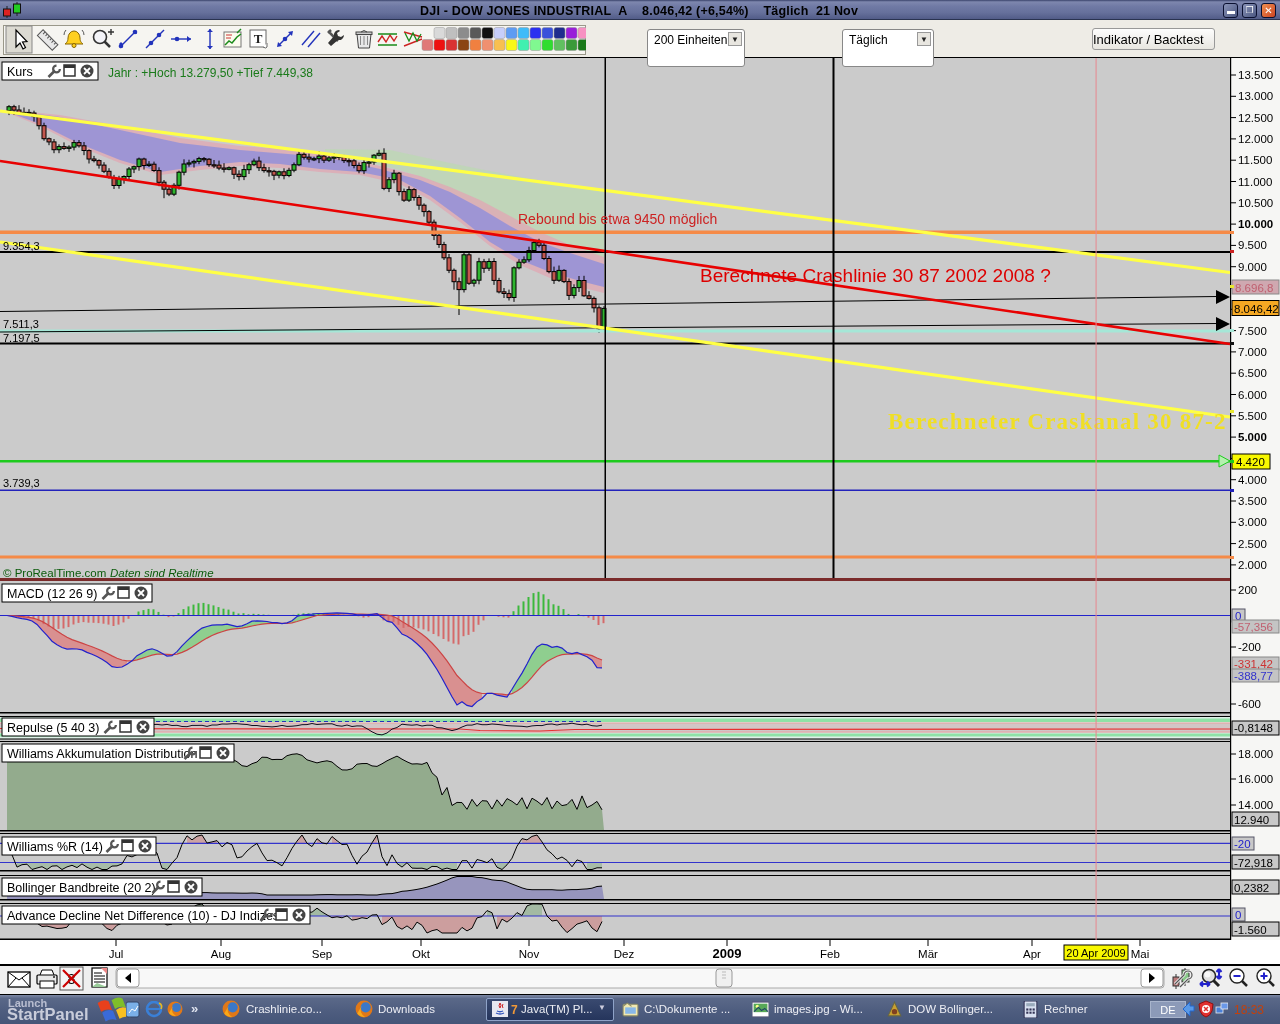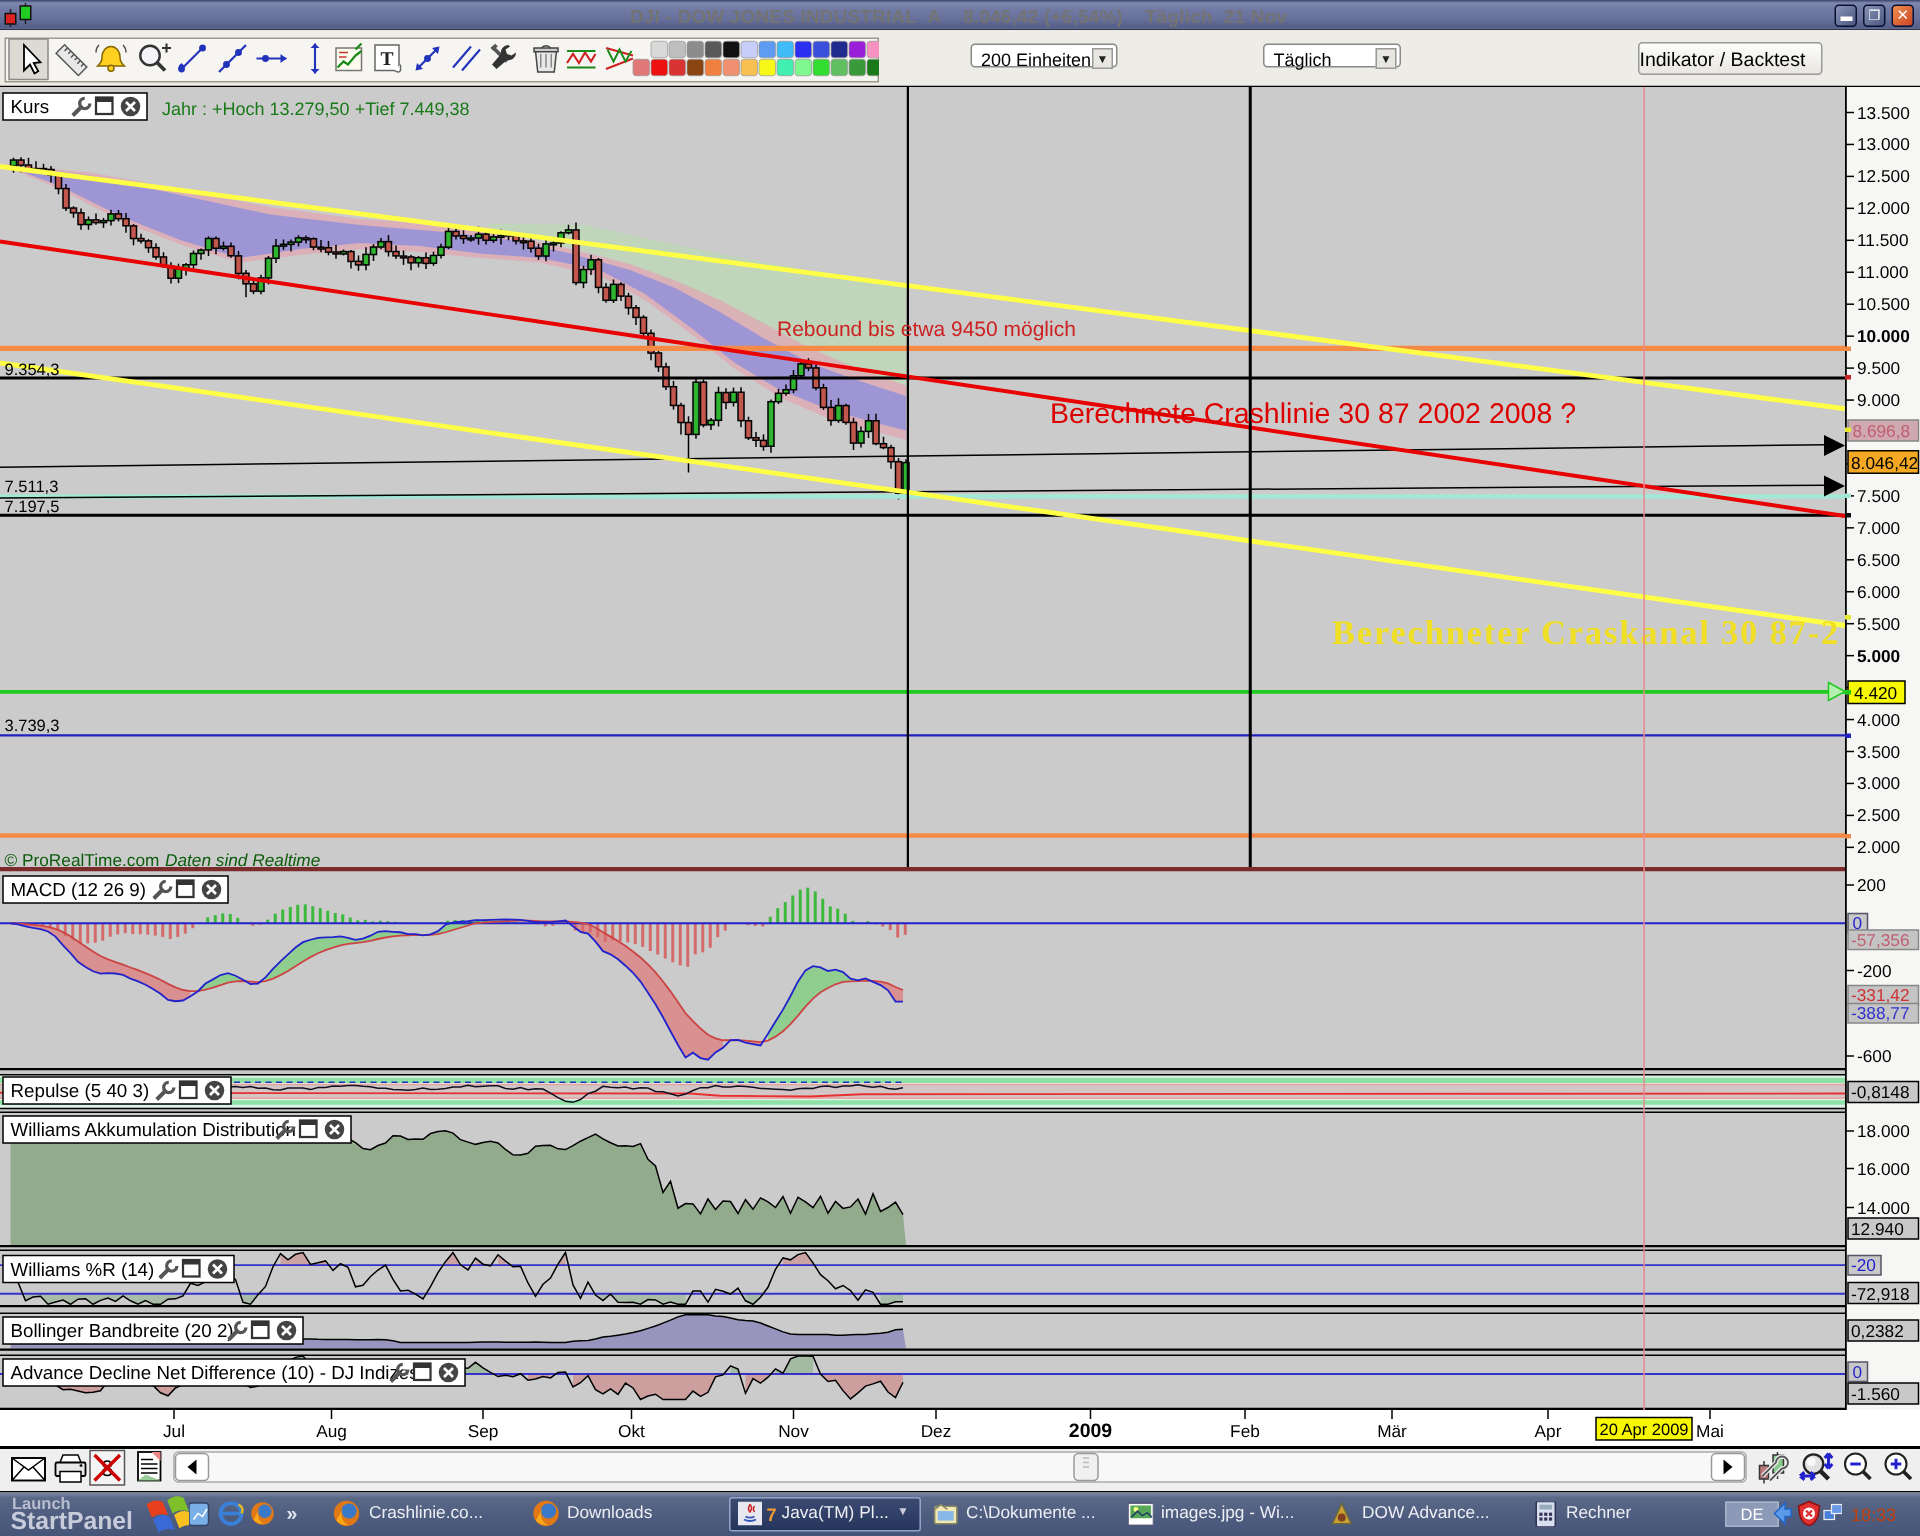--- a/index.html
+++ b/index.html
@@ -1,23 +1,23 @@
 <!DOCTYPE html>
 <html><head><meta charset="utf-8"><style>
 *{margin:0;padding:0;box-sizing:border-box}
 body{width:1280px;height:1024px;overflow:hidden;font-family:"Liberation Sans",sans-serif;position:relative;background:#eeece6}
 .abs{position:absolute}
 #titlebar{left:0;top:0;width:1280px;height:20px;background:linear-gradient(180deg,#39436b 0%,#7e87ae 10%,#6f79a4 35%,#67719c 65%,#525c88 100%);border-bottom:1px solid #2a3350}
-#titletxt{left:420px;top:3.5px;color:#737373;font-weight:bold;font-size:12.5px;letter-spacing:0.2px}
+#titletxt{left:420px;top:3.5px;color:#000000;font-weight:bold;font-size:12.5px;letter-spacing:0.2px}
 .wbtn{top:2.5px;width:15px;height:15px;border:1px solid #0a1030;border-radius:3px;color:#fff;font-size:10px;text-align:center;line-height:13px}
 #toolbar{left:0;top:20px;width:1280px;height:37px;background:#eeece6}
 #iconpanel{left:3px;top:25px;width:583px;height:30px;background:#f6f5f1;border:1px solid #9a988a}
 #dd1{left:647px;top:29px;width:98px}
 #dd2{left:842px;top:29px;width:92px}
-.dd{position:absolute;height:16px;background:#fff;border:1px solid #888;border-radius:3px;font-size:12px;color:#000;padding:3px 0 0 6px;white-space:nowrap}
+.dd{position:absolute;height:38px;background:#fff;border:1px solid #888;border-radius:3px;font-size:12px;color:#000;padding:3px 0 0 6px;white-space:nowrap}
 .dda{position:absolute;right:2px;top:2px;width:14px;height:14px;background:#e8e6e0;border:1px solid #999;font-size:8px;text-align:center;line-height:13px;color:#222}
 #btn1{left:1092px;top:28px;width:123px;height:22px;background:linear-gradient(180deg,#fdfdfd,#e8e6e0);border:1px solid #999;border-radius:3px;font-size:13px;text-align:left;padding-top:3px}
 #bottombar{left:0;top:964px;width:1280px;height:31px;background:#efefef;border-top:2px solid #000;border-bottom:1px solid #000}
 #taskbar{left:0;top:995px;width:1280px;height:29px;background:linear-gradient(180deg,#7d89a5 0%,#5a6888 12%,#4e5d7f 55%,#455578 100%)}
 .tbtxt{color:#edeef4;font-size:11.5px;top:1003px}
 </style></head>
 <body>
 <svg width="1280" height="1024" viewBox="0 0 1280 1024" style="position:absolute;left:0;top:0">
     <rect x="0" y="57" width="1280" height="1" fill="#000"></rect>
     <rect x="0" y="58" width="1230" height="882" fill="#c8c8c8"></rect>
@@ -948,21 +948,21 @@
     <rect x="0" y="1" width="16" height="14" fill="#fff" stroke="#557"></rect>
     <rect x="1.5" y="2.5" width="13" height="8" fill="#58a858"></rect>
     <circle cx="5" cy="5" r="1.5" fill="#ff8"></circle>
     <path d="M2 10 l4 -4 3 3 3 -2 3 3" stroke="#246" fill="none"></path>
   </svg>
 <div class="abs tbtxt" style="left:774px">images.jpg - Wi...</div>
 <svg class="abs" style="left:886px;top:1001px" width="17" height="17" viewBox="0 0 16 16">
     <path d="M2 14 L8 1 L14 14 Z" fill="#c8a030" stroke="#664"></path>
     <circle cx="8" cy="10" r="2.5" fill="#804020"></circle>
   </svg>
-<div class="abs tbtxt" style="left:908px">DOW Advance...</div>
+<div class="abs tbtxt" style="left:908px">DOW Bollinger...</div>
 <svg class="abs" style="left:1022px;top:1001px" width="17" height="17" viewBox="0 0 16 16">
     <rect x="2" y="0" width="12" height="16" rx="1" fill="#d8e0f0" stroke="#335"></rect>
     <rect x="4" y="2" width="8" height="3" fill="#9ab"></rect>
     <g fill="#335">
       <rect x="4" y="7" width="2" height="2"></rect>
       <rect x="7" y="7" width="2" height="2"></rect>
       <rect x="10" y="7" width="2" height="2"></rect>
       <rect x="4" y="10" width="2" height="2"></rect>
       <rect x="7" y="10" width="2" height="2"></rect>
       <rect x="10" y="10" width="2" height="2"></rect>

